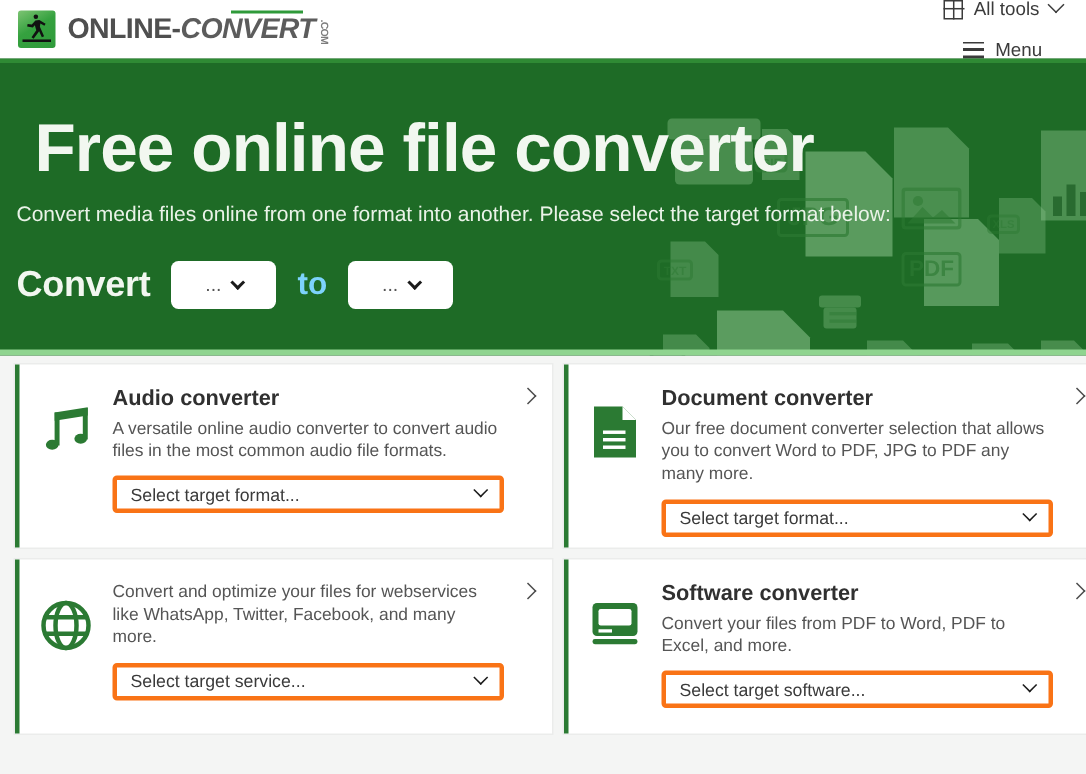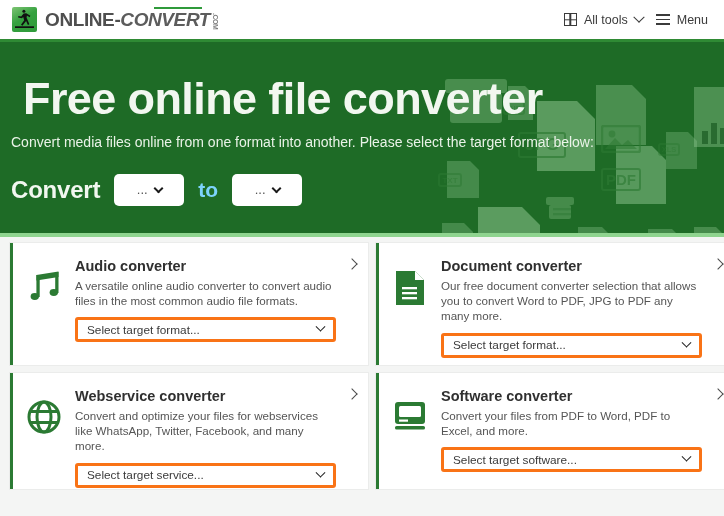--- a/index.html
+++ b/index.html
@@ -49,21 +49,21 @@
   .bt-dot {
     font-size: 7px; font-weight: bold; color: #7d7d7d;
     writing-mode: vertical-rl; text-orientation: mixed;
     letter-spacing: -0.5px; margin-left: 2px;
     align-self: flex-end; line-height: 7px;
     transform: translateY(-1px);
   }
   .topnav {
     margin-left: auto; margin-right: 16px;
     display: flex; align-items: center; gap: 13px;
-    font-size: 12.5px; color: #3b3b3b;
+    font-size: 12.5px; color: #3b3b3b; flex-direction: column;
   }
   .topnav .nv { display: flex; align-items: center; gap: 7px; cursor: pointer; }
   .ico-grid {
     width: 13px; height: 13px; border: 1.4px solid #3b3b3b; position: relative;
   }
   .ico-grid::before { content:""; position:absolute; left:50%; top:-1.4px; bottom:-1.4px; width:1.4px; background:#3b3b3b; transform:translateX(-50%); }
   .ico-grid::after  { content:""; position:absolute; top:50%; left:-1.4px; right:-1.4px; height:1.4px; background:#3b3b3b; transform:translateY(-50%); }
   .ico-burger { width: 14px; height: 11px; position: relative; }
   .ico-burger span, .ico-burger::before, .ico-burger::after {
     content:""; position:absolute; left:0; width:14px; height:1.7px; background:#3b3b3b;
@@ -414,21 +414,20 @@
     <div class="card">
       <div class="card-icon">
         <svg width="34" height="34" viewBox="0 0 34 34" xmlns="http://www.w3.org/2000/svg">
           <circle cx="17" cy="17" r="15" fill="none" stroke="#2b7a33" stroke-width="3"></circle>
           <ellipse cx="17" cy="17" rx="7" ry="15" fill="none" stroke="#2b7a33" stroke-width="3"></ellipse>
           <line x1="2.5" y1="11.5" x2="31.5" y2="11.5" stroke="#2b7a33" stroke-width="3"></line>
           <line x1="2.5" y1="22.5" x2="31.5" y2="22.5" stroke="#2b7a33" stroke-width="3"></line>
         </svg>
       </div>
       <div class="card-body">
-        <div class="card-title">Webservice converter</div>
         <div class="card-desc">Convert and optimize your files for webservices like WhatsApp, Twitter, Facebook, and many more.</div>
         <div class="card-select">
           <span class="sv">Select target service...</span>
           <span class="chev-c"></span>
         </div>
       </div>
       <span class="card-arrow"></span>
     </div>
 
     <div class="card">

